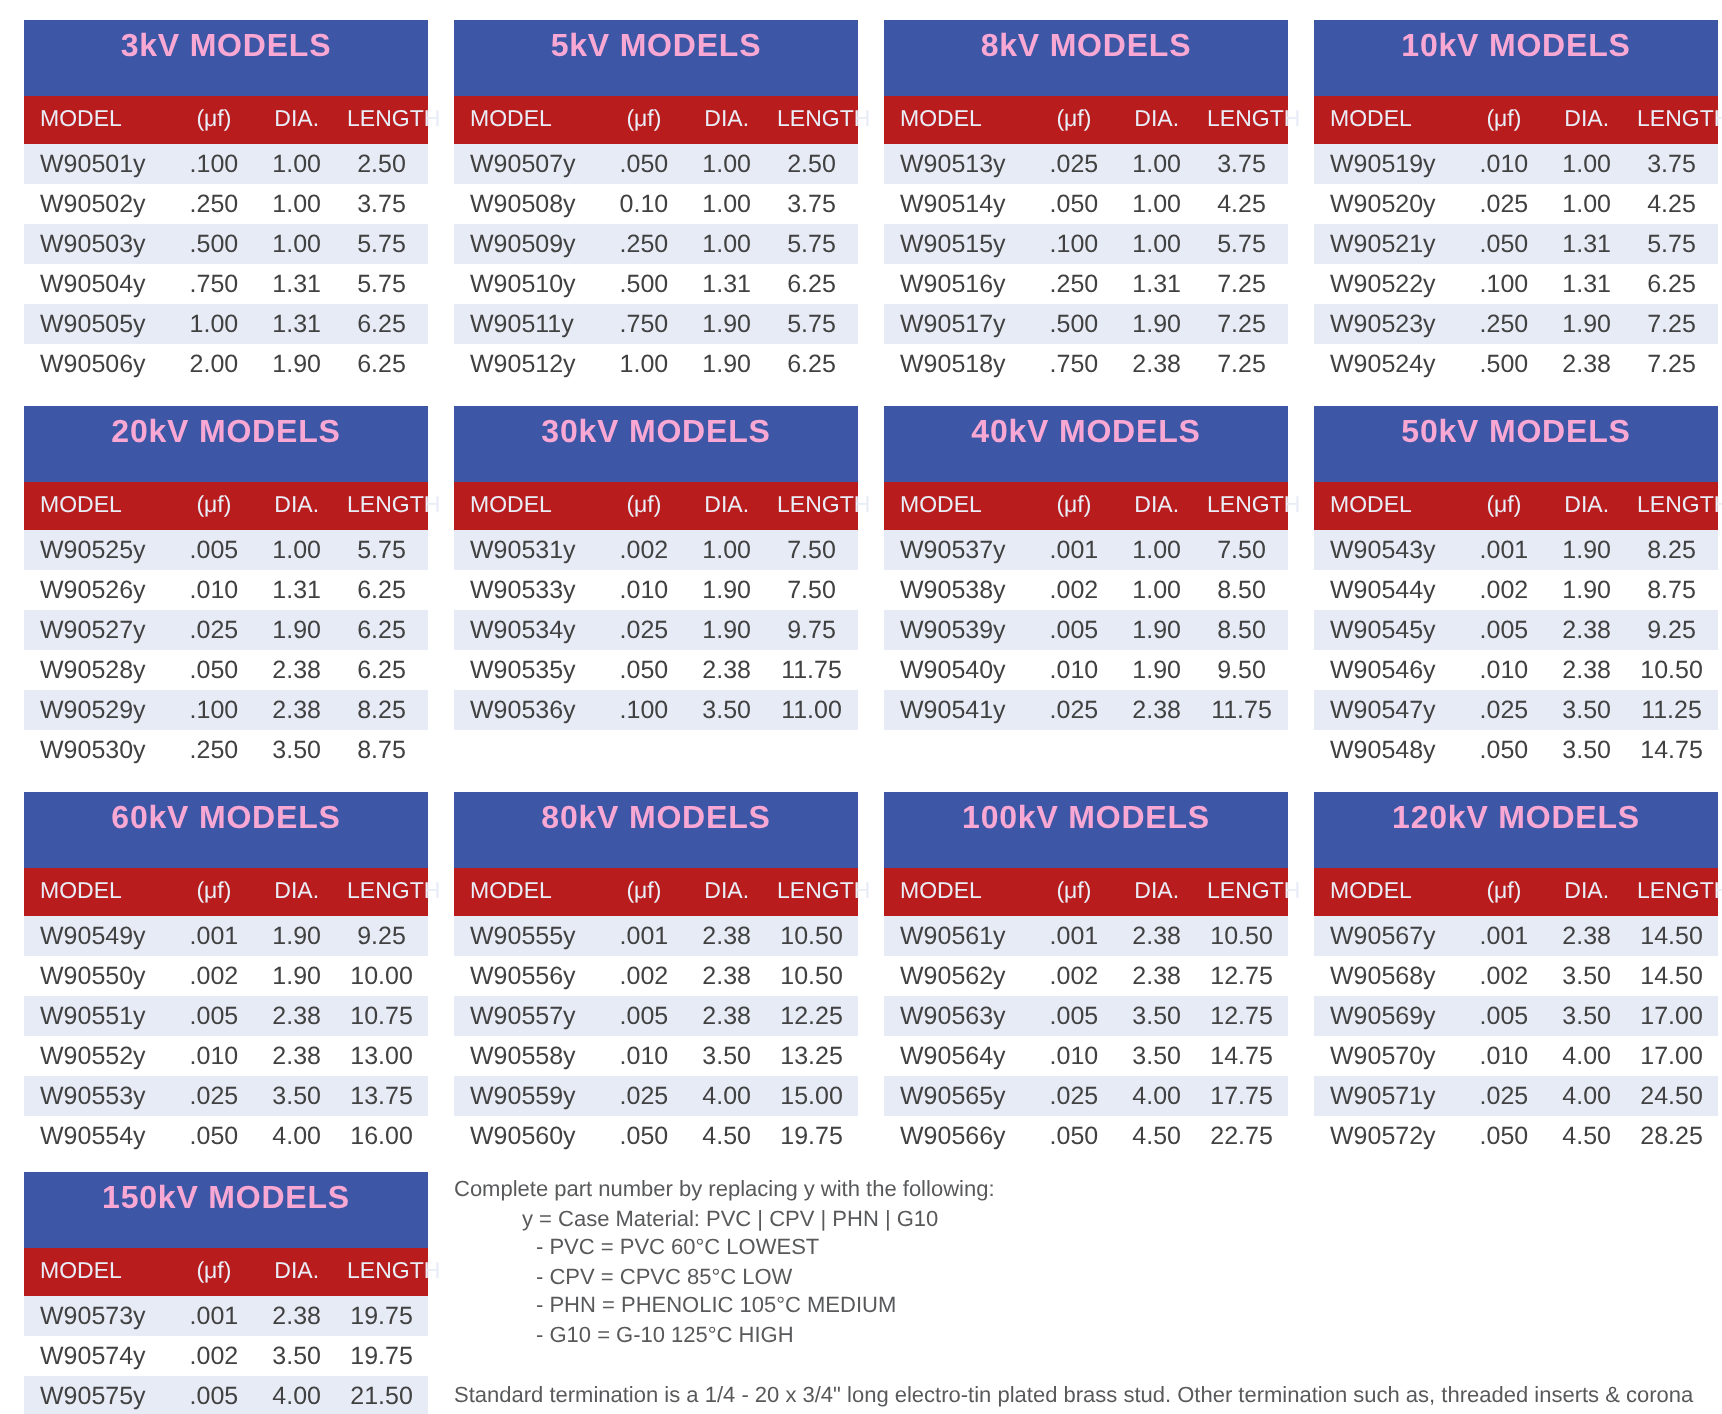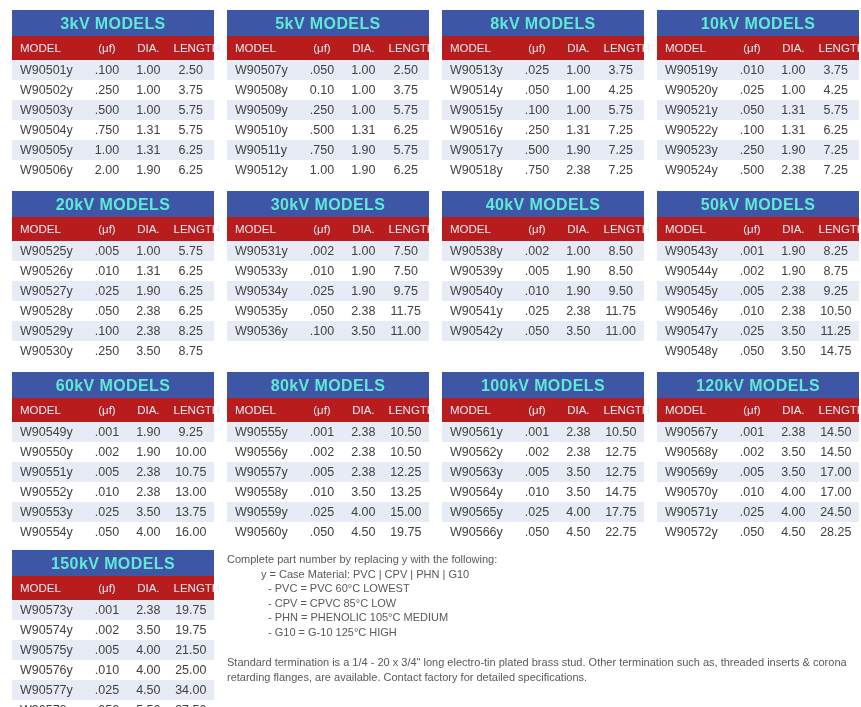--- a/index.html
+++ b/index.html
@@ -14,26 +14,26 @@
   .tables-grid {
     display: grid;
     grid-template-columns: repeat(4, 202px);
     column-gap: 13px;
     row-gap: 11px;
   }
 
   .model-table { width: 202px; }
   .table-title {
     background: #3e56a6;
-    color: #5eead4;
+    color: #f9a8d4;
     font-weight: bold;
     font-size: 16px;
     letter-spacing: 0.4px;
     text-align: center;
-    height: 26px;
+    height: 38px;
     line-height: 27px;
   }
   table.spec-table { width: 100%; border-collapse: collapse; table-layout: fixed; }
   table.spec-table col.c0 { width: 36%; }
   table.spec-table col.c1 { width: 22%; }
   table.spec-table col.c2 { width: 19%; }
   table.spec-table col.c3 { width: 23%; }
   table.spec-table th {
     background: #b91c1c;
     color: #e9edf7;
@@ -426,20 +426,26 @@
           <thead>
             <tr>
               <th class="c0">MODEL</th>
               <th class="c1">(μf)</th>
               <th class="c2">DIA.</th>
               <th class="c3">LENGTH</th>
             </tr>
           </thead>
           <tbody>
             <tr>
+              <td class="c0">W90537y</td>
+              <td class="c1">.001</td>
+              <td class="c2">1.00</td>
+              <td class="c3">7.50</td>
+            </tr>
+            <tr>
               <td class="c0">W90538y</td>
               <td class="c1">.002</td>
               <td class="c2">1.00</td>
               <td class="c3">8.50</td>
             </tr>
             <tr>
               <td class="c0">W90539y</td>
               <td class="c1">.005</td>
               <td class="c2">1.90</td>
               <td class="c3">8.50</td>
@@ -448,26 +454,20 @@
               <td class="c0">W90540y</td>
               <td class="c1">.010</td>
               <td class="c2">1.90</td>
               <td class="c3">9.50</td>
             </tr>
             <tr>
               <td class="c0">W90541y</td>
               <td class="c1">.025</td>
               <td class="c2">2.38</td>
               <td class="c3">11.75</td>
-            </tr>
-            <tr>
-              <td class="c0">W90542y</td>
-              <td class="c1">.050</td>
-              <td class="c2">3.50</td>
-              <td class="c3">11.00</td>
             </tr>
           </tbody>
         </table>
       </div>
       <div class="model-table">
         <div class="table-title">50kV MODELS</div>
         <table class="spec-table">
           <colgroup>
             <col class="c0">
             <col class="c1">

